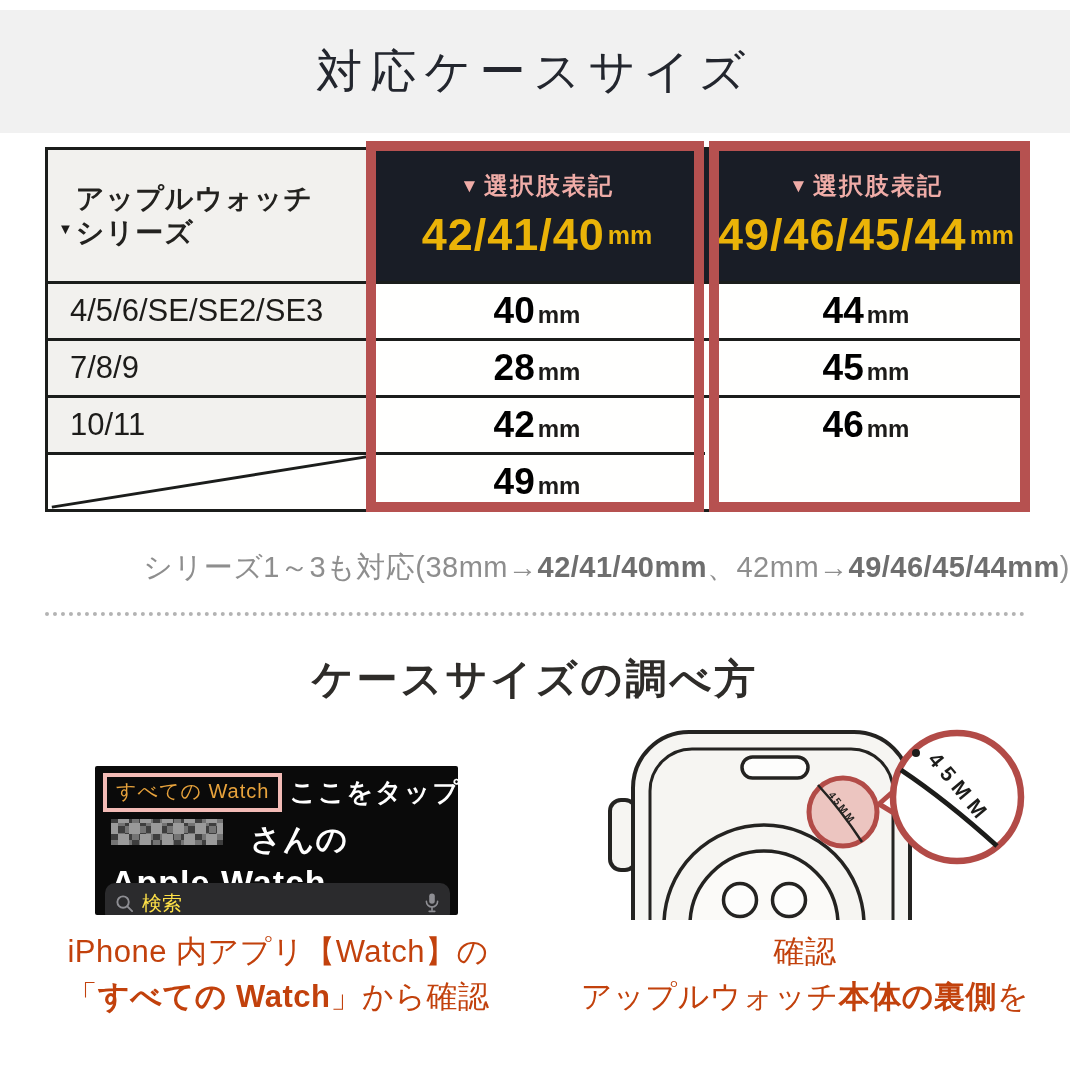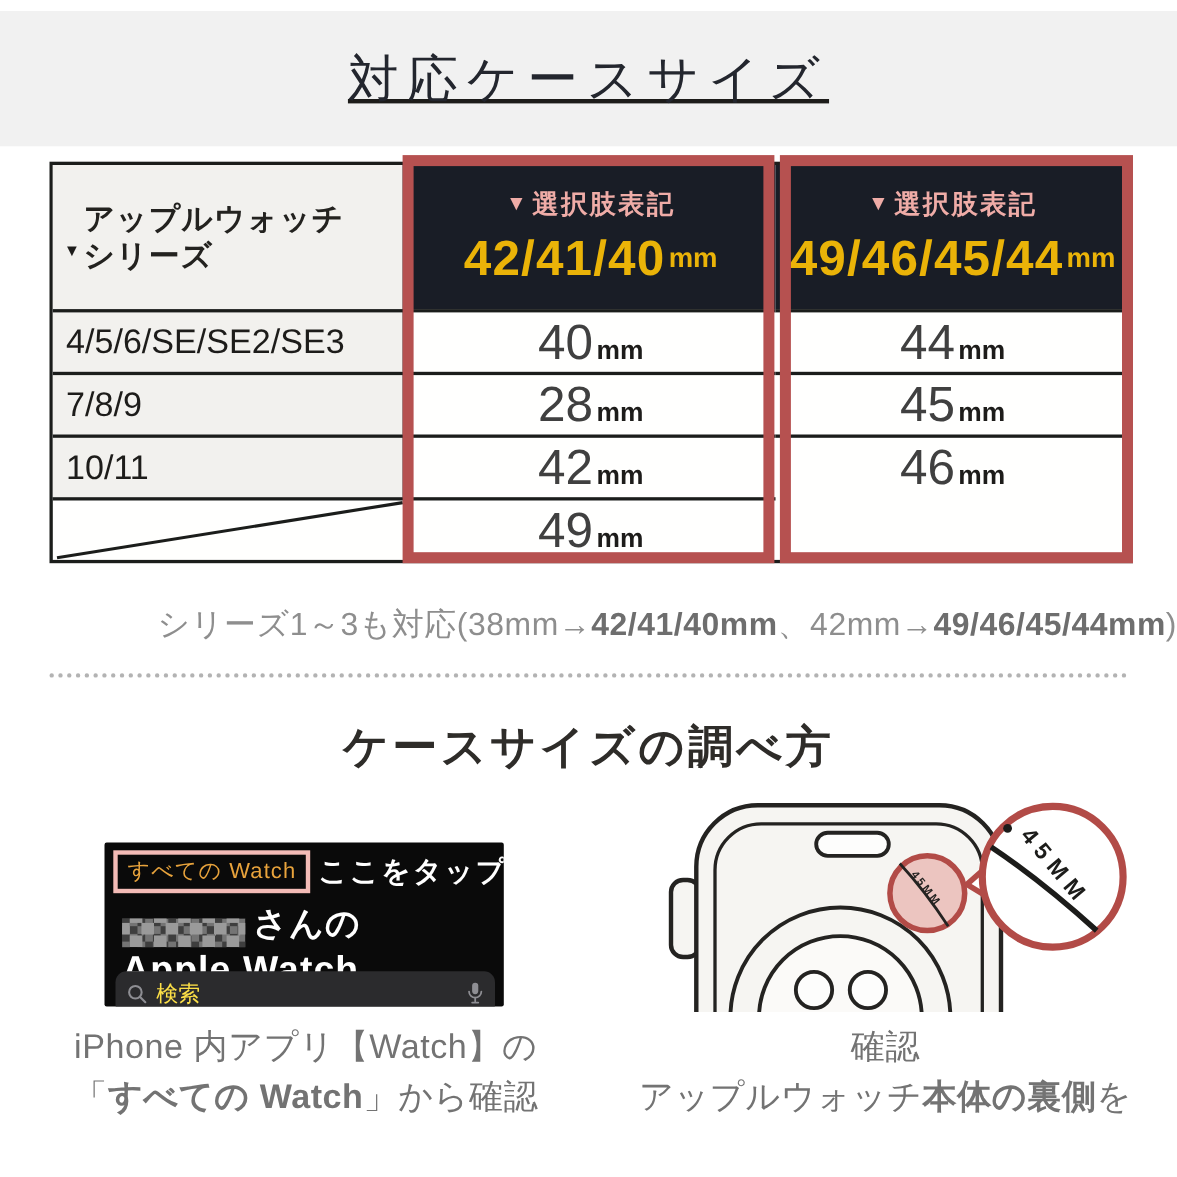--- a/index.html
+++ b/index.html
@@ -1,40 +1,40 @@
 <!DOCTYPE html>
 <html><head>
 <meta charset="utf-8">
 <style>
   html,body{margin:0;padding:0;background:#fff;}
   .page{position:relative;width:1070px;height:1070px;background:#fff;overflow:hidden;
         font-family:"Liberation Sans",sans-serif;color:#1d1c1a;}
   
   .band{position:absolute;left:0;top:10px;width:100%;height:123px;background:#f1f1f1;
-        display:flex;align-items:center;justify-content:center;text-decoration:underline;}
+        display:flex;align-items:center;justify-content:center;}
   .band h1{margin:0;font-size:46px;font-weight:500;letter-spacing:8px;color:#23262e;}
   
   .sizetable{position:absolute;left:45px;top:147px;width:985px;height:365px;box-sizing:border-box;
              border:3px solid #1b1d1b;display:grid;grid-template-columns:321px 336px 322px;
              grid-template-rows:131px 57px 57px 57px 57px;background:#fffffe;z-index:1;}
   .cell{box-sizing:border-box;overflow:hidden;}
   .colA{background:#f2f1ee;border-right:3px solid #1b1d1b;}
   .bodyrow{border-top:3px solid #1b1d1b;}
   .corner{display:flex;align-items:center;padding-left:10px;}
   .corner .tri{font-size:15px;margin:26px 3px 0 0;color:#1d1c1a;}
   .corner-text{font-size:28px;font-weight:600;line-height:34px;color:#23221f;letter-spacing:1px;}
   .head{background:#191d26;display:flex;flex-direction:column;align-items:center;justify-content:center;gap:7px;}
   .head .tag{color:#efaca7;font-size:24px;font-weight:700;letter-spacing:2px;display:flex;align-items:center;}
   .head .tag .tri{font-size:19px;margin-right:3px;}
   .head .size{display:flex;align-items:center;color:#eab308;}
   .head .size .n2{font-size:45px;font-weight:700;letter-spacing:1px;}
   .head .size .unit{font-size:25px;font-weight:700;margin-left:3px;}
-  .series{display:flex;align-items:center;padding-left:12px;font-size:31px;font-weight:500;color:#1d1c1a;}
+  .series{display:flex;align-items:center;padding-left:22px;font-size:31px;font-weight:500;color:#1d1c1a;}
   .num{display:flex;align-items:baseline;justify-content:center;line-height:54px;}
-  .num .n{font-size:45px;font-weight:400;color:#404040;}
+  .num .n{font-size:37px;font-weight:700;color:#000000;}
   .num .unit2{font-size:24px;font-weight:700;margin-left:3px;color:#1d1c1a;}
   .diag{position:relative;padding:0;}
   .diag svg{position:absolute;left:0;top:0;width:100%;height:100%;}
   
   .redframe{position:absolute;top:141px;height:371px;box-sizing:border-box;
             border:10px solid #b65150;z-index:3;pointer-events:none;}
   .rf2{left:366px;width:338px;}
   .rf3{left:709px;width:321px;}
   
   .note{position:absolute;left:0;top:548px;width:100%;text-align:right;font-size:29px;
@@ -46,34 +46,34 @@
   .howto-title{position:absolute;left:0;top:652px;width:100%;margin:0;text-align:center;
                font-size:41px;font-weight:700;color:#2e2c29;letter-spacing:3px;}
   
   .phone{position:absolute;left:95px;top:766px;width:363px;height:149px;background:#0a0a0a;
          overflow:hidden;border-radius:2px;}
   .callout-row{display:flex;align-items:center;margin:7px 0 0 8px;}
   .callout-box{border:4px solid #f3bbb6;color:#e8a33c;font-size:20px;letter-spacing:1px;
                padding:1px 9px 3px;white-space:nowrap;}
   .callout-line{width:40px;height:5px;background:#f3bbb6;}
   .callout-tap{color:#fff;font-size:26px;font-weight:700;letter-spacing:2px;margin-left:7px;white-space:nowrap;}
-  .name-row{display:flex;align-items:flex-end;gap:7px;margin:7px 0 2px 16px;}
+  .name-row{display:flex;align-items:flex-start;gap:27px;margin:7px 0 2px 16px;}
   .mosaic{display:inline-block;width:112px;height:26px;
           background:
             repeating-conic-gradient(#9a9a9a 0% 25%, transparent 25% 50%) 7px 4px / 22px 22px,
             repeating-conic-gradient(#747474 0% 25%, #3e3e3e 25% 50%) 0 0 / 14px 14px;}
   .name-suffix{font-size:31px;font-weight:700;color:#fff;letter-spacing:1px;}
   .aw{margin:1px 0 0 16px;font-size:34px;font-weight:700;color:#fff;letter-spacing:1px;}
   .searchbar{position:absolute;left:10px;right:8px;bottom:-8px;height:40px;background:#2b2b2d;
              border-radius:10px;display:flex;align-items:center;padding:0 10px;gap:8px;box-sizing:border-box;}
   .searchbar .ph{color:#fde047;font-size:20px;flex:1;text-align:left;}
   
   .watchfig{position:absolute;left:600px;top:720px;width:430px;height:200px;overflow:hidden;}
   
-  .caption{position:absolute;top:929px;text-align:center;font-size:31px;color:#737373;
+  .caption{position:absolute;top:929px;text-align:center;font-size:31px;color:#c2410c;
            line-height:45px;letter-spacing:0.5px;}
   .caption b{font-weight:700;}
   .cap-left{left:48px;width:460px;}
   .cap-right{left:555px;width:500px;}
 </style>
 </head>
 <body>
 
 <div class="page">
 

